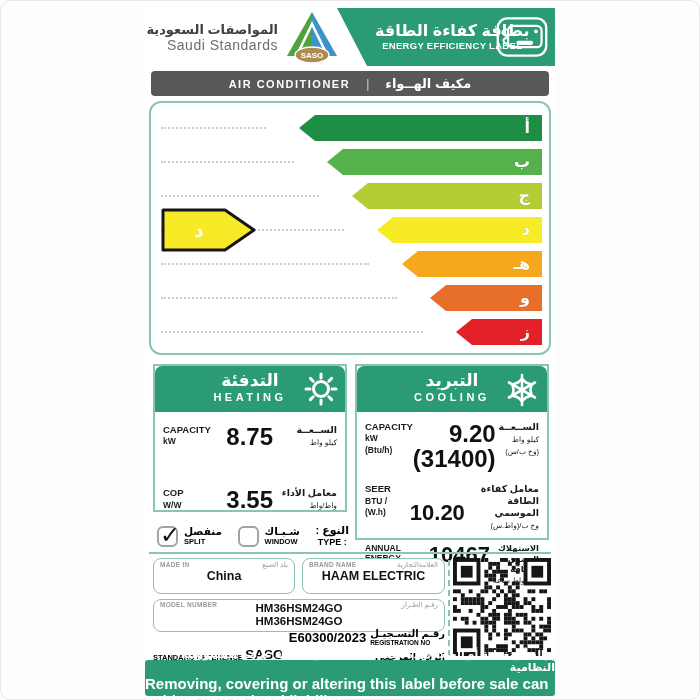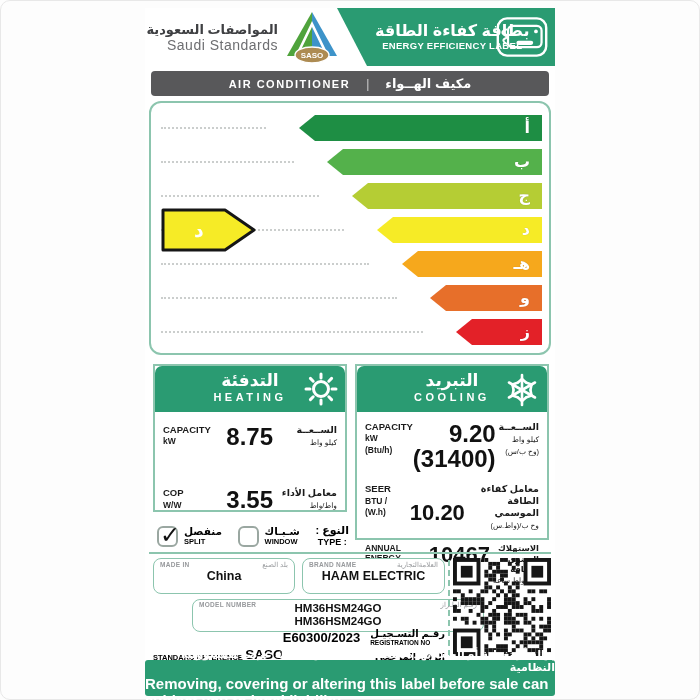--- a/index.html
+++ b/index.html
@@ -76,24 +76,24 @@
   .hdiv{position:absolute;left:4px;top:544px;width:402px;border-top:2px solid var(--tborder);}
 
   
   .ibox{position:absolute;border:1.5px solid var(--tborder);border-radius:8px;background:#fff;padding:2px 6px;}
   .ibox-head{display:flex;justify-content:space-between;}
   .ibox-en{font-size:6.5px;font-weight:bold;color:var(--graylab);letter-spacing:.3px;}
   .ibox-ar{font-size:7px;color:var(--graylab);direction:rtl;}
   .ibox-val{text-align:center;font-size:12.5px;font-weight:bold;color:#111;line-height:1.15;}
   .b-made{left:8px;top:550px;width:142px;height:36px;}
   .b-brand{left:157px;top:550px;width:143px;height:36px;}
-  .b-model{left:8px;top:591px;width:292px;height:33px;padding-top:1px;margin-left:39px;}
+  .b-model{left:8px;top:591px;width:292px;height:33px;padding-top:1px;}
   .b-model .ibox-val{font-size:11.5px;}
 
-  .regrow{position:absolute;left:8px;top:620px;width:292px;display:flex;justify-content:flex-end;align-items:center;gap:10px;}
+  .regrow{position:absolute;left:8px;top:620px;width:292px;display:flex;justify-content:flex-end;align-items:center;gap:4px;}
   .reg-val{font-size:13px;font-weight:bold;}
   .reg-labs{text-align:left;line-height:1.1;}
   .reg-ar{font-size:10px;font-weight:bold;direction:rtl;}
   .reg-en{font-size:6.5px;font-weight:bold;}
   .stdrow{position:absolute;left:8px;top:639px;width:292px;display:flex;justify-content:space-between;align-items:center;}
   .std-en{font-size:7.5px;font-weight:bold;}
   .std-val{font-size:13.5px;font-weight:bold;}
   .std-ar{font-size:9.5px;font-weight:bold;direction:rtl;}
 
   .qr{position:absolute;left:308px;top:549px;width:98px;height:100px;}

